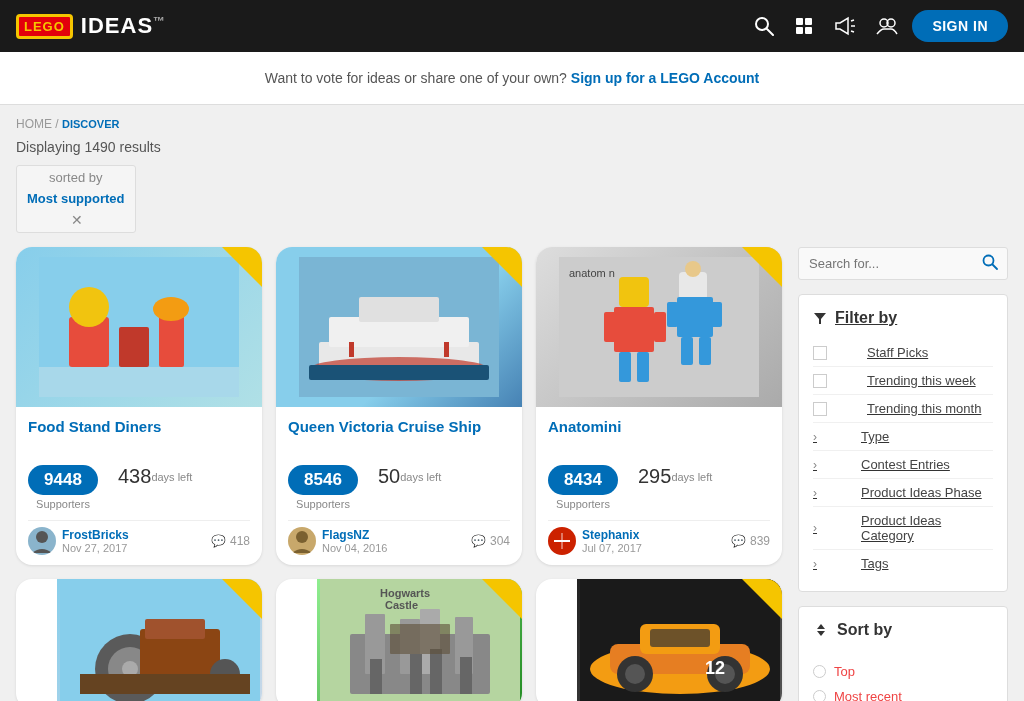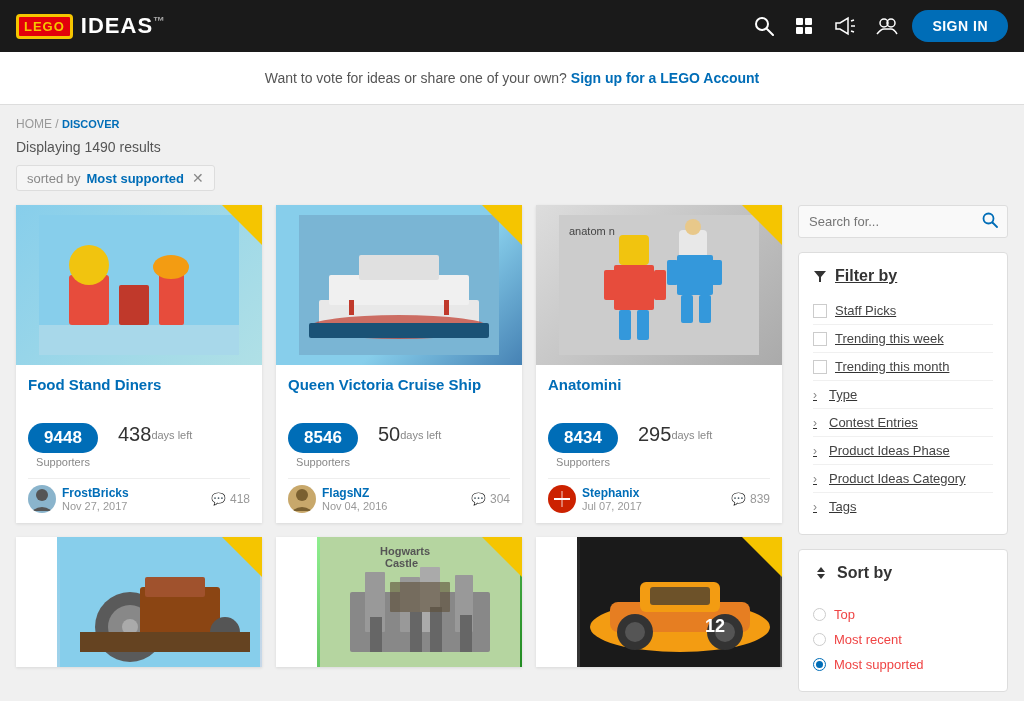--- a/index.html
+++ b/index.html
@@ -25,34 +25,34 @@
     
     .breadcrumb { font-size: 12px; color: #999; margin-bottom: 8px; }
     .breadcrumb a { color: #999; text-decoration: none; }
     .breadcrumb .current { color: #006db7; font-weight: 700; text-transform: uppercase; font-size: 11px; }
 
     
     .results-info { font-size: 14px; color: #555; margin-bottom: 10px; }
 
     
     .filter-tags { display: flex; flex-wrap: wrap; gap: 6px; margin-bottom: 14px; }
-    .filter-tag { background: #f5f5f5; border: 1px solid #ddd; border-radius: 3px; padding: 4px 10px; font-size: 13px; display: flex; align-items: center; gap: 6px; }
+    .filter-tag { background: #f5f5f5; border: 1px solid #ddd; border-radius: 3px; padding: 4px 10px; font-size: 13px; display: flex; align-items: center; gap: 6px; flex-direction: column; }
     .filter-tag-prefix { color: #888; }
     .filter-tag-value { color: #006db7; font-weight: 700; }
     .filter-tag-close { cursor: pointer; color: #888; font-size: 14px; margin-left: 2px; }
 
     
     .content-area { display: flex; gap: 16px; }
 
     
     .product-grid { flex: 1; }
     .grid-row { display: grid; grid-template-columns: repeat(3, 1fr); gap: 14px; margin-bottom: 14px; }
 
     
-    .product-card { background: white; border-radius: 0; overflow: hidden; box-shadow: 0 1px 3px rgba(0,0,0,0.1); }
+    .product-card { background: white; border-radius: 16px; overflow: hidden; box-shadow: 0 1px 3px rgba(0,0,0,0.1); }
     .card-image-wrapper { position: relative; height: 160px; background: #e8f4f8; overflow: hidden; }
     .card-image-wrapper .card-badge { position: absolute; top: 0; right: 0; width: 0; height: 0; border-style: solid; border-width: 0 40px 40px 0; border-color: transparent #f5c500 transparent transparent; }
     .card-image-placeholder { width: 100%; height: 100%; display: flex; align-items: center; justify-content: center; font-size: 12px; color: #888; }
     .card-image-food { background: linear-gradient(135deg, #87ceeb 0%, #b0e0e6 100%); }
     .card-image-ship { background: linear-gradient(135deg, #87ceeb 60%, #4682b4 100%); }
     .card-image-anatomini { background: linear-gradient(135deg, #ddd 0%, #aaa 100%); }
     .card-image-train { background: linear-gradient(135deg, #87ceeb 0%, #c8d8e8 100%); }
     .card-image-castle { background: linear-gradient(135deg, #90ee90 0%, #228b22 100%); }
     .card-image-car { background: linear-gradient(135deg, #222 0%, #555 100%); }
     .card-body { padding: 10px 12px; }
@@ -77,21 +77,21 @@
     .sidebar-search { position: relative; margin-bottom: 14px; }
     .sidebar-search input { width: 100%; border: 1px solid #ddd; border-radius: 3px; padding: 8px 36px 8px 10px; font-size: 13px; background: #f9f9f9; outline: none; }
     .sidebar-search-icon { position: absolute; right: 10px; top: 50%; transform: translateY(-50%); color: #006db7; font-size: 16px; cursor: pointer; }
 
     .filter-section { background: white; border: 1px solid #ddd; border-radius: 4px; padding: 14px; margin-bottom: 14px; text-decoration: underline; }
     .filter-title { font-size: 16px; font-weight: 700; color: #333; margin-bottom: 12px; display: flex; align-items: center; gap: 8px; }
     .filter-item { display: flex; align-items: center; gap: 8px; padding: 6px 0; border-bottom: 1px solid #f0f0f0; font-size: 13px; color: #444; cursor: pointer; }
     .filter-item:last-child { border-bottom: none; }
     .filter-checkbox { width: 14px; height: 14px; border: 1px solid #ccc; display: inline-block; flex-shrink: 0; }
     .filter-chevron { color: #888; font-size: 12px; margin-right: 4px; }
-    .filter-item-text { flex: 1; }
+    .filter-item-text { flex: 1; margin-left: 32px; }
 
     .sort-section { background: white; border: 1px solid #ddd; border-radius: 4px; padding: 14px; }
     .sort-title { font-size: 16px; font-weight: 700; color: #333; margin-bottom: 20px; display: flex; align-items: center; gap: 8px; }
     .sort-item { display: flex; align-items: center; gap: 8px; padding: 5px 0; font-size: 13px; color: #ef4444; cursor: pointer; }
     .sort-radio { width: 13px; height: 13px; border-radius: 50%; border: 1px solid #ccc; display: inline-flex; align-items: center; justify-content: center; flex-shrink: 0; }
     .sort-radio.active { border-color: #006db7; }
     .sort-radio.active::after { content: ''; width: 7px; height: 7px; border-radius: 50%; background: #006db7; display: block; }
 
     .partial-card { height: 130px; overflow: hidden; padding-left: 41px; }
   </style>

